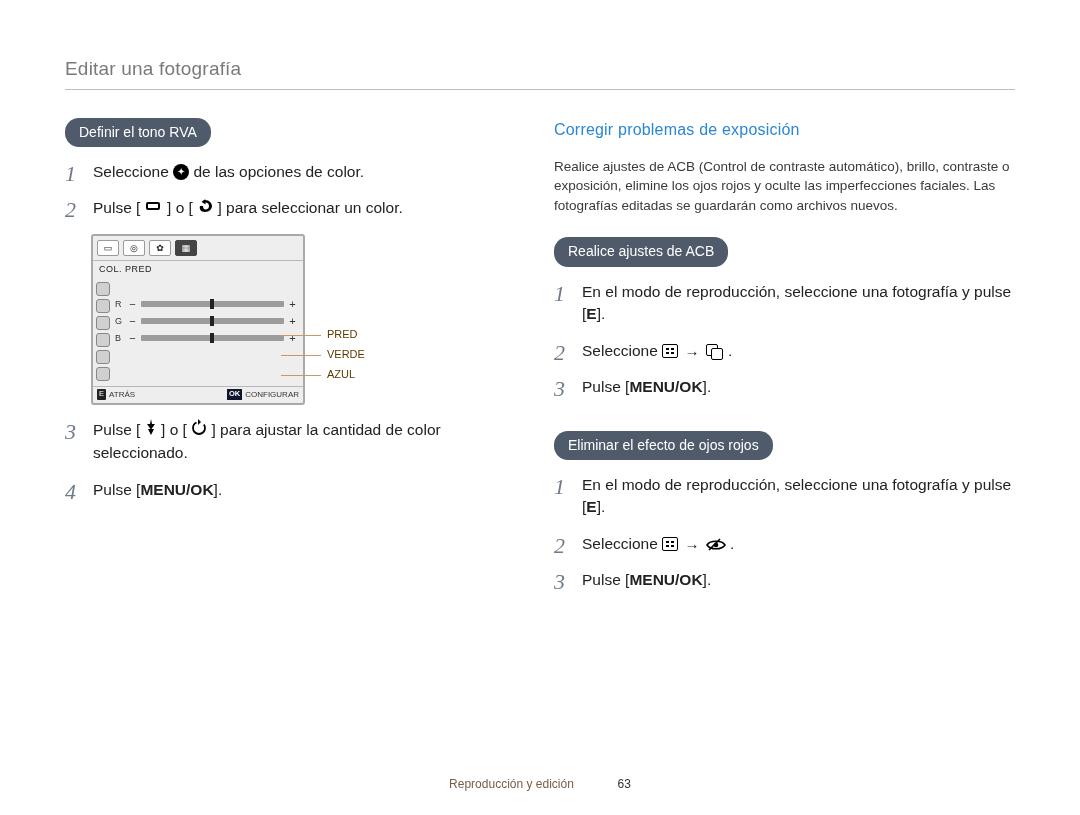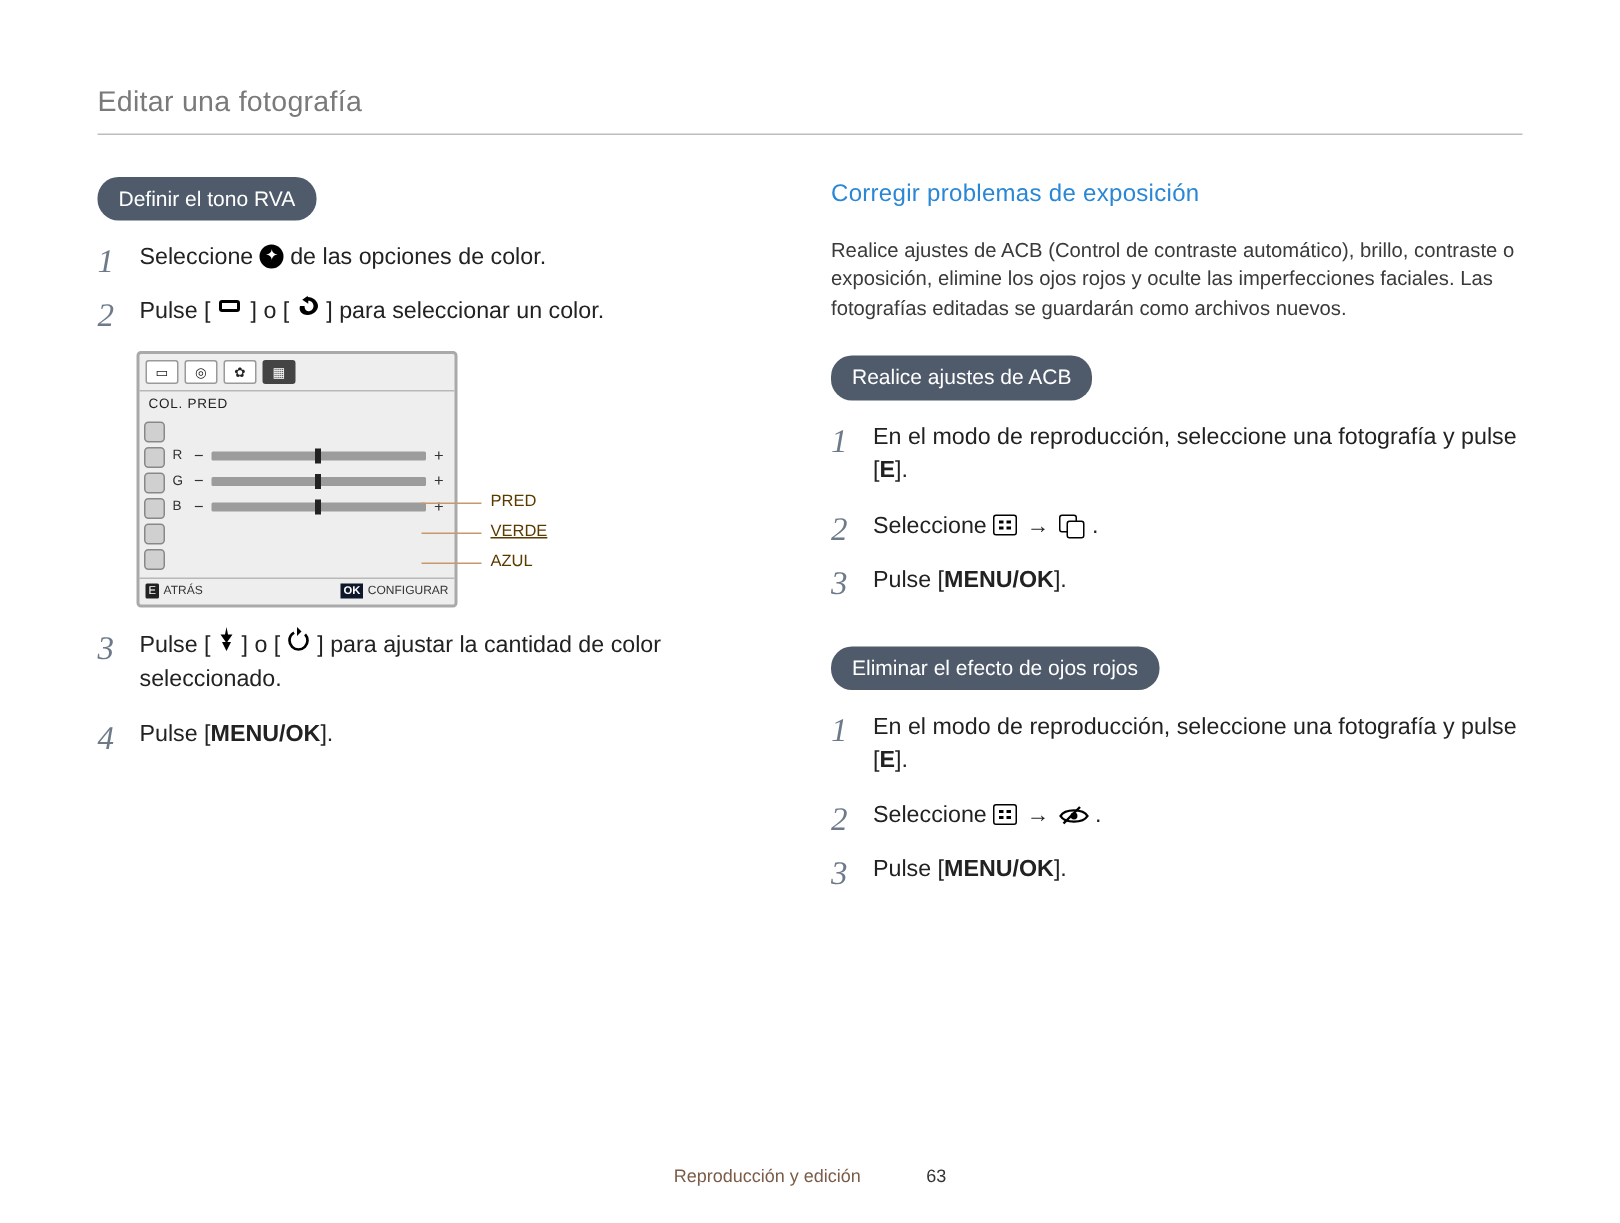--- a/index.html
+++ b/index.html
@@ -163,21 +163,21 @@
     position: absolute;
     font-size: 11px;
     color: #5b3a00;
     display: flex; align-items: center;
   }
   .callout .line {
     height: 1px; background: #c7976e;
     margin-right: 6px;
   }
   .c1 { top: 93px; left: 190px; } .c1 .line { width: 40px; }
-  .c2 { top: 113px; left: 190px; text-decoration: underline; } .c2 .line { width: 40px; }
+  .c2 { top: 113px; left: 190px; } .c2 .line { width: 40px; }
   .c3 { top: 133px; left: 190px; text-align: right; } .c3 .line { width: 40px; }
 
   h2.section {
     color: #2987d6;
     font-weight: 400;
     font-size: 16px;
     margin-bottom: 16px;
     letter-spacing: 0.2px;
   }
   .intro {

